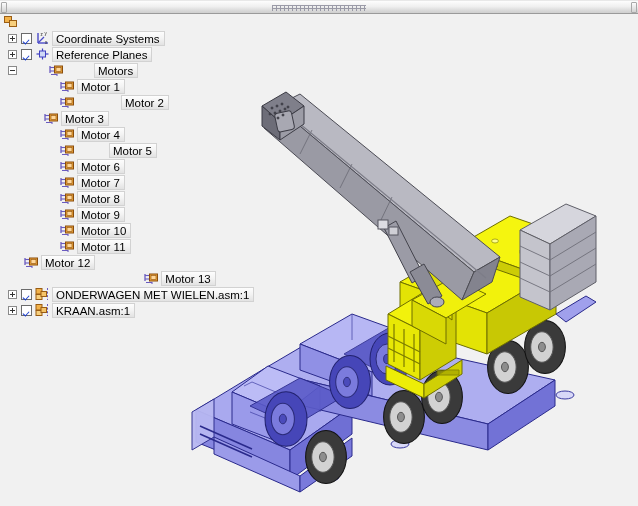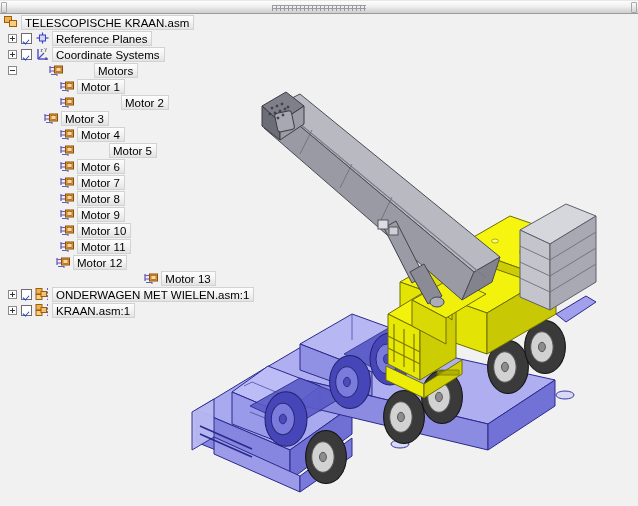--- a/index.html
+++ b/index.html
@@ -283,47 +283,46 @@
   <div id="splitter">
     <div class="endcap left"></div>
     <div class="endcap right"></div>
     <div class="grip"></div>
   </div>
 
   <div id="tree">
 
     <div class="row" style="padding-left:4px;">
       <span class="ico ico-asm-root"></span>
-      <span class="lbl">TELESCOPISCHE KRAAN.asm</span>
     </div>
 
     <div id="tree-rows">
-        <div class="row" style="padding-left: 8px;">
-          <span class="exp plus"></span>
-          <span class="cb"></span>
-          <span class="ico"><svg width="15" height="14" viewBox="0 0 15 14">
-              <line x1="1.5" y1="7" x2="13.5" y2="7" stroke="#3f3fc2" stroke-width="1.2"></line>
-              <line x1="7.5" y1="1.5" x2="7.5" y2="12.5" stroke="#3f3fc2" stroke-width="1.2"></line>
-              <rect x="4.5" y="4" width="6" height="6" fill="#cfd8f7" stroke="#3f3fc2" stroke-width="1"></rect>
-            </svg></span>
-          <span class="lbl">Reference Planes</span>
-        </div>
         <div class="row" style="padding-left: 8px;">
           <span class="exp plus"></span>
           <span class="cb"></span>
           <span class="ico"><svg width="15" height="14" viewBox="0 0 15 14">
               <line x1="3" y1="12" x2="3" y2="2" stroke="#4a4ac8" stroke-width="1.4"></line>
               <line x1="3" y1="12" x2="13" y2="12" stroke="#4a4ac8" stroke-width="1.4"></line>
               <line x1="3" y1="12" x2="9" y2="6" stroke="#4a4ac8" stroke-width="1.2"></line>
               <text x="5.5" y="5" font-size="4.5" fill="#222" font-family="Liberation Sans, sans-serif">z</text>
               <text x="9.5" y="4" font-size="4.5" fill="#222" font-family="Liberation Sans, sans-serif">y</text>
               <text x="10" y="13" font-size="4.5" fill="#222" font-family="Liberation Sans, sans-serif">x</text>
             </svg></span>
           <span class="lbl">Coordinate Systems</span>
         </div>
+        <div class="row" style="padding-left: 8px;">
+          <span class="exp plus"></span>
+          <span class="cb"></span>
+          <span class="ico"><svg width="15" height="14" viewBox="0 0 15 14">
+              <line x1="1.5" y1="7" x2="13.5" y2="7" stroke="#3f3fc2" stroke-width="1.2"></line>
+              <line x1="7.5" y1="1.5" x2="7.5" y2="12.5" stroke="#3f3fc2" stroke-width="1.2"></line>
+              <rect x="4.5" y="4" width="6" height="6" fill="#cfd8f7" stroke="#3f3fc2" stroke-width="1"></rect>
+            </svg></span>
+          <span class="lbl">Reference Planes</span>
+        </div>
         <div class="row" style="padding-left: 8px; gap: 28px;">
           <span class="exp"></span>
           <span class="ico"><svg width="15" height="14" viewBox="0 0 15 14">
               <rect x="5.5" y="3" width="8" height="7" fill="#f0a93c" stroke="#8a4d0c" stroke-width="1"></rect>
               <rect x="7" y="4.5" width="5" height="4" fill="#ffd79a" stroke="#8a4d0c" stroke-width="0.6"></rect>
               <line x1="1" y1="3" x2="1" y2="10" stroke="#6a5bbf" stroke-width="1.3"></line>
               <line x1="1" y1="4.5" x2="5" y2="4.5" stroke="#6a5bbf" stroke-width="1.1"></line>
               <line x1="1" y1="8" x2="5" y2="8" stroke="#6a5bbf" stroke-width="1.1"></line>
               <path d="M2 11.5 L8 11.5 L8 13" fill="none" stroke="#6a5bbf" stroke-width="1.1"></path>
             </svg></span>
@@ -443,21 +442,21 @@
           <span class="ico"><svg width="15" height="14" viewBox="0 0 15 14">
               <rect x="5.5" y="3" width="8" height="7" fill="#f0a93c" stroke="#8a4d0c" stroke-width="1"></rect>
               <rect x="7" y="4.5" width="5" height="4" fill="#ffd79a" stroke="#8a4d0c" stroke-width="0.6"></rect>
               <line x1="1" y1="3" x2="1" y2="10" stroke="#6a5bbf" stroke-width="1.3"></line>
               <line x1="1" y1="4.5" x2="5" y2="4.5" stroke="#6a5bbf" stroke-width="1.1"></line>
               <line x1="1" y1="8" x2="5" y2="8" stroke="#6a5bbf" stroke-width="1.1"></line>
               <path d="M2 11.5 L8 11.5 L8 13" fill="none" stroke="#6a5bbf" stroke-width="1.1"></path>
             </svg></span>
           <span class="lbl">Motor 11</span>
         </div>
-        <div class="row" style="padding-left: 56px;">
+        <div class="row" style="padding-left: 24px;">
           <span class="ico"><svg width="15" height="14" viewBox="0 0 15 14">
               <rect x="5.5" y="3" width="8" height="7" fill="#f0a93c" stroke="#8a4d0c" stroke-width="1"></rect>
               <rect x="7" y="4.5" width="5" height="4" fill="#ffd79a" stroke="#8a4d0c" stroke-width="0.6"></rect>
               <line x1="1" y1="3" x2="1" y2="10" stroke="#6a5bbf" stroke-width="1.3"></line>
               <line x1="1" y1="4.5" x2="5" y2="4.5" stroke="#6a5bbf" stroke-width="1.1"></line>
               <line x1="1" y1="8" x2="5" y2="8" stroke="#6a5bbf" stroke-width="1.1"></line>
               <path d="M2 11.5 L8 11.5 L8 13" fill="none" stroke="#6a5bbf" stroke-width="1.1"></path>
             </svg></span>
           <span class="lbl">Motor 12</span>
         </div>

